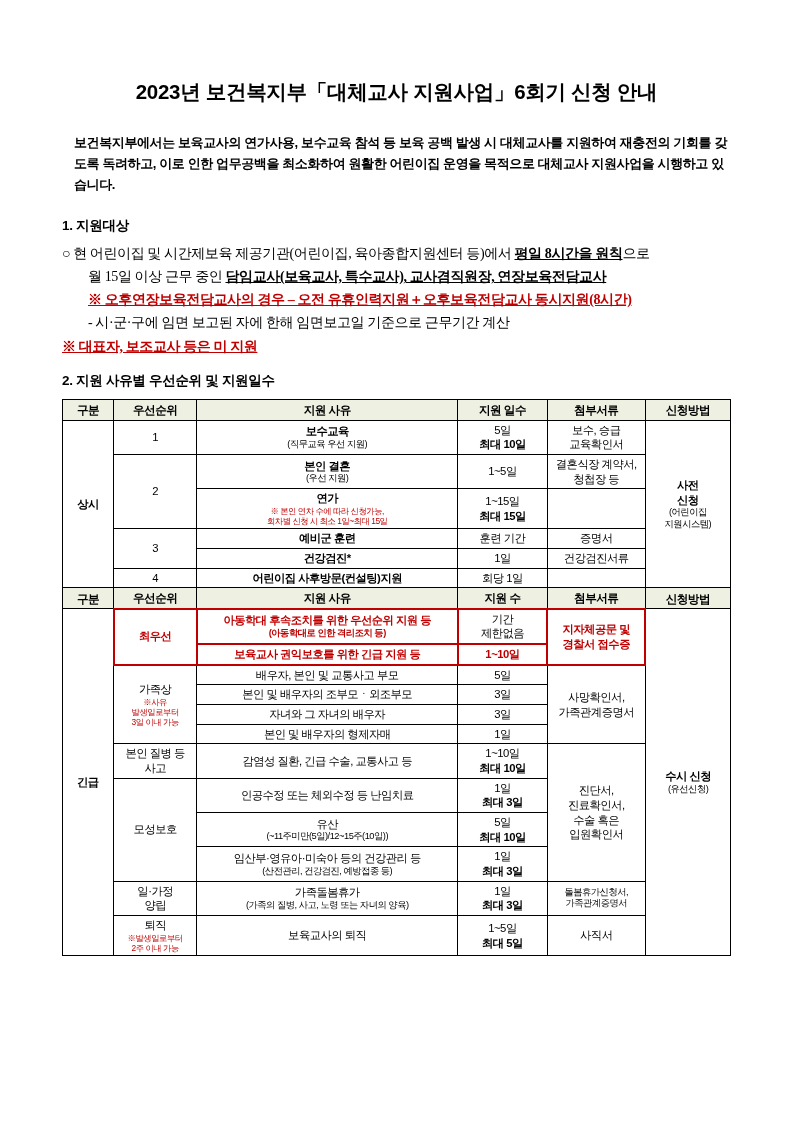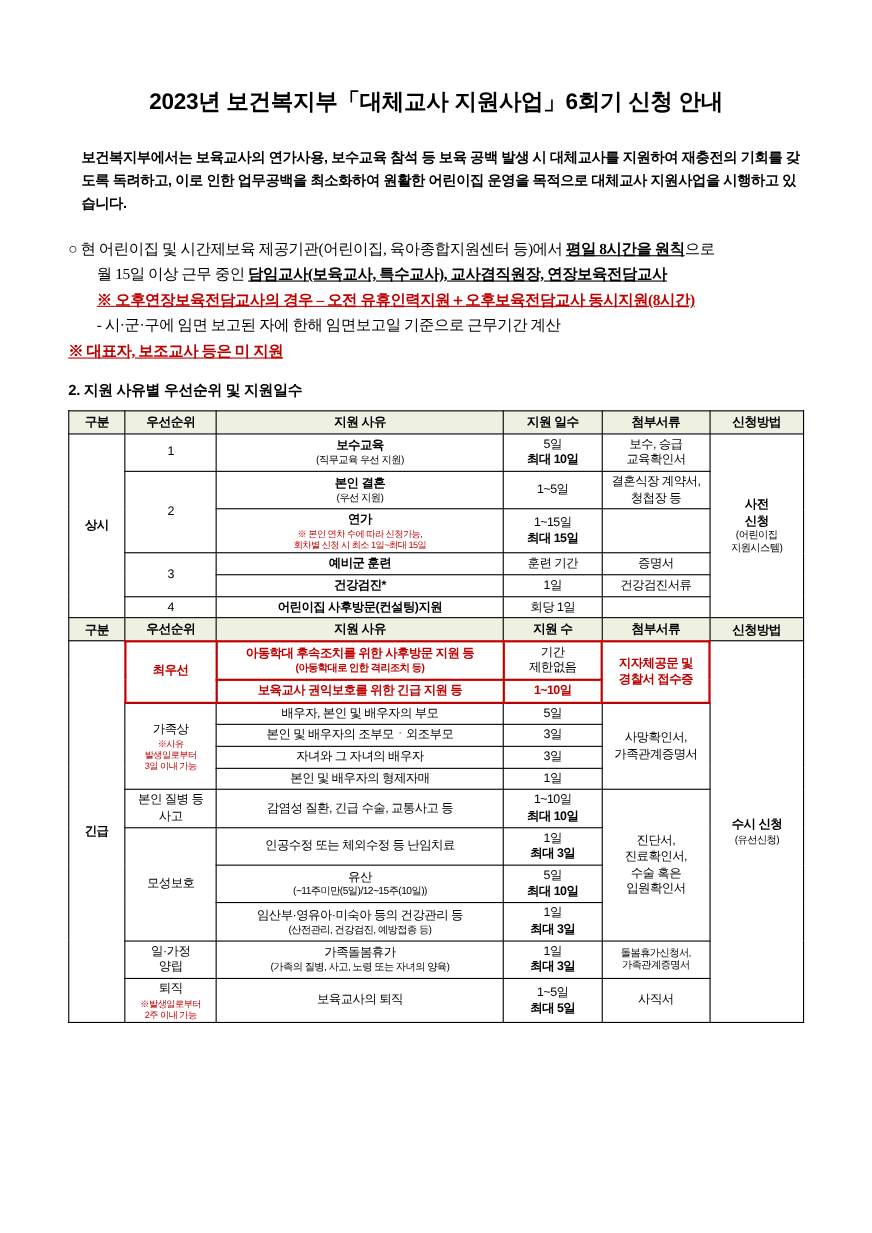--- a/index.html
+++ b/index.html
@@ -82,20 +82,21 @@
 </style>
 </head>
 <body>
 
 <div class="page">
 
   <h1 class="doc-title">2023년 보건복지부「대체교사 지원사업」6회기 신청 안내</h1>
 
   <p class="intro">보건복지부에서는 보육교사의 연가사용, 보수교육 참석 등 보육 공백 발생 시 대체교사를 지원하여 재충전의 기회를 갖도록 독려하고, 이로 인한 업무공백을 최소화하여 원활한 어린이집 운영을 목적으로 대체교사 지원사업을 시행하고 있습니다.</p>
 
+  <div class="sec-title">1. 지원대상</div>
 
   <ul class="bullets">
     <li><span>○ 현 어린이집 및 시간제보육 제공기관(어린이집, 육아종합지원센터 등)에서 </span><span class="u">평일 8시간을 원칙</span><span>으로</span></li>
     <li class="ind2"><span>월 15일 이상 근무 중인 </span><span class="u">담임교사(보육교사, 특수교사), 교사겸직원장, 연장보육전담교사</span></li>
     <li class="ind2 redbu">※ 오후연장보육전담교사의 경우 – 오전 유휴인력지원＋오후보육전담교사 동시지원(8시간)</li>
     <li class="ind2">- 시·군·구에 임면 보고된 자에 한해 임면보고일 기준으로 근무기간 계산</li>
     <li class="redbu">※ 대표자, 보조교사 등은 미 지원</li>
   </ul>
 
   <div class="sec-title second">2. 지원 사유별 우선순위 및 지원일수</div>
@@ -195,21 +196,21 @@
         <th>지원  사유</th>
         <th>지원   수</th>
         <th>첨부서류</th>
         <th>신청방법</th>
       </tr>
 
       <tr>
         <td rowspan="12" class="b">긴급</td>
         <td rowspan="2" class="priority-box redtext">최우선</td>
         <td class="cellpad priority-box">
-          <span class="b redtext">아동학대 후속조치를 위한 사후방문 지원 등</span>
+          <span class="b redtext">아동학대 후속조치를 위한 우선순위 지원 등</span>
           <span class="small redtext">(아동학대로 인한 격리조치 등)</span>
         </td>
         <td class="priority-box">
           <span>기간</span><br>
           <span>제한없음</span>
         </td>
         <td rowspan="2" class="priority-box redtext">
           <span>지자체공문 및</span><br>
           <span>경찰서 접수증</span>
         </td>
@@ -224,21 +225,21 @@
         <td class="priority-box redtext">1~10일</td>
       </tr>
 
       <tr>
         <td rowspan="4" class="cellpad">
           <span>가족상</span>
           <span class="tiny-red">※사유</span>
           <span class="tiny-red">발생일로부터</span>
           <span class="tiny-red">3일 이내 가능</span>
         </td>
-        <td>배우자, 본인 및 배우자의 부모</td>
+        <td>배우자, 본인 및 교통사고 부모</td>
         <td>5일</td>
         <td rowspan="4">
           <span>사망확인서,</span><br>
           <span>가족관계증명서</span>
         </td>
       </tr>
 
       <tr>
         <td>본인 및 배우자의 조부모ㆍ외조부모</td>
         <td>3일</td>

